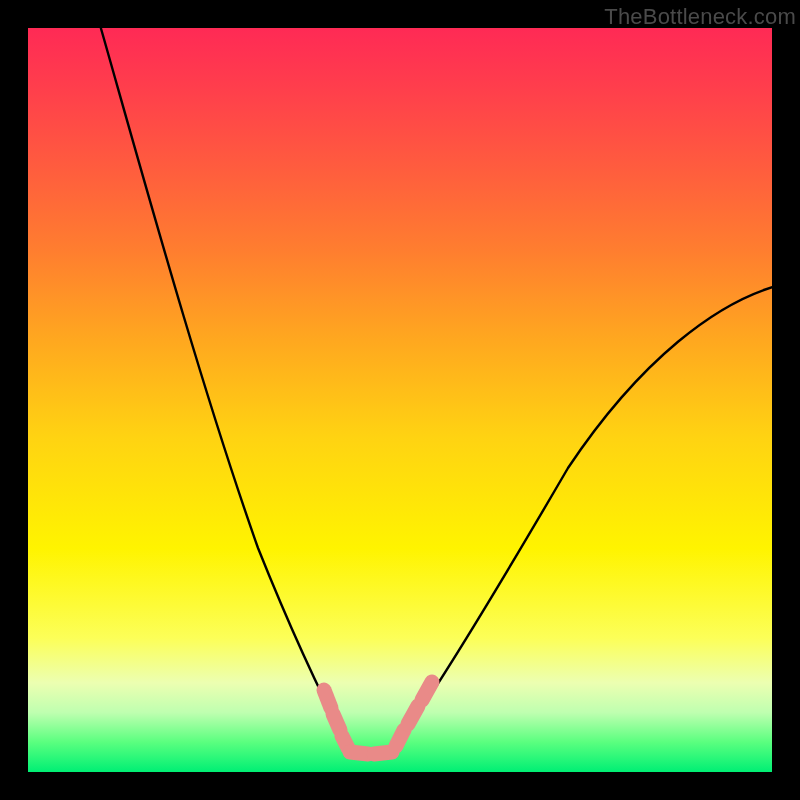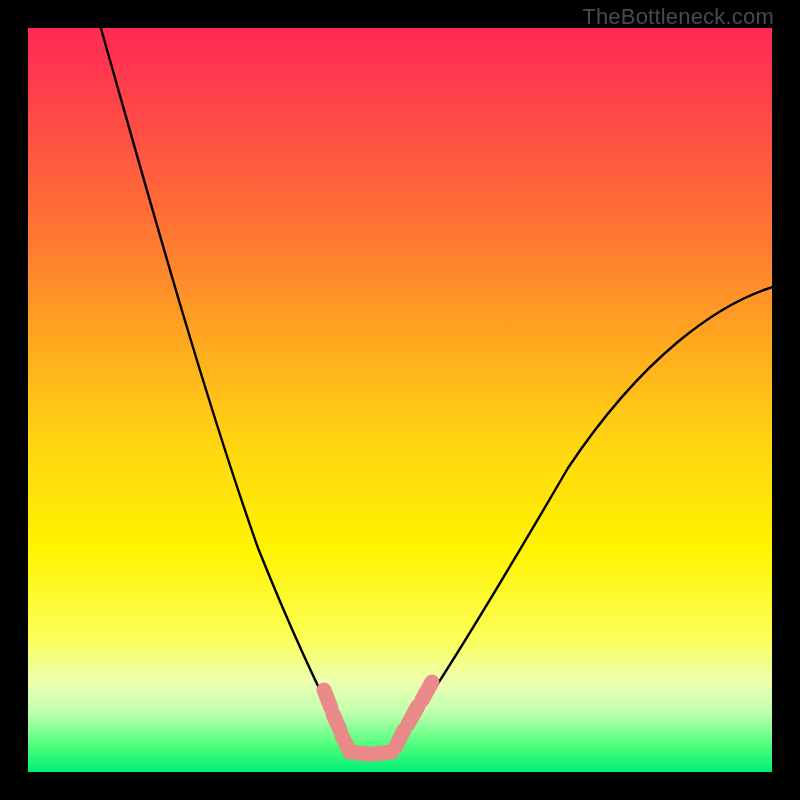--- a/index.html
+++ b/index.html
@@ -34,21 +34,21 @@
       #fcff58 82%,
       #ecffb1 88%,
       #bfffb0 92%,
       #5aff7f 96%,
       #00ef74 100%
     );
   }
   .watermark {
     position: absolute;
     top: 4px;
-    right: 26px;
+    right: 4px;
     color: #4a4a4a;
     font-size: 22px;
     font-weight: 500;
     letter-spacing: 0.2px;
     z-index: 5;
   }
   svg.curves {
     position: absolute;
     left: 0;
     top: 0;

